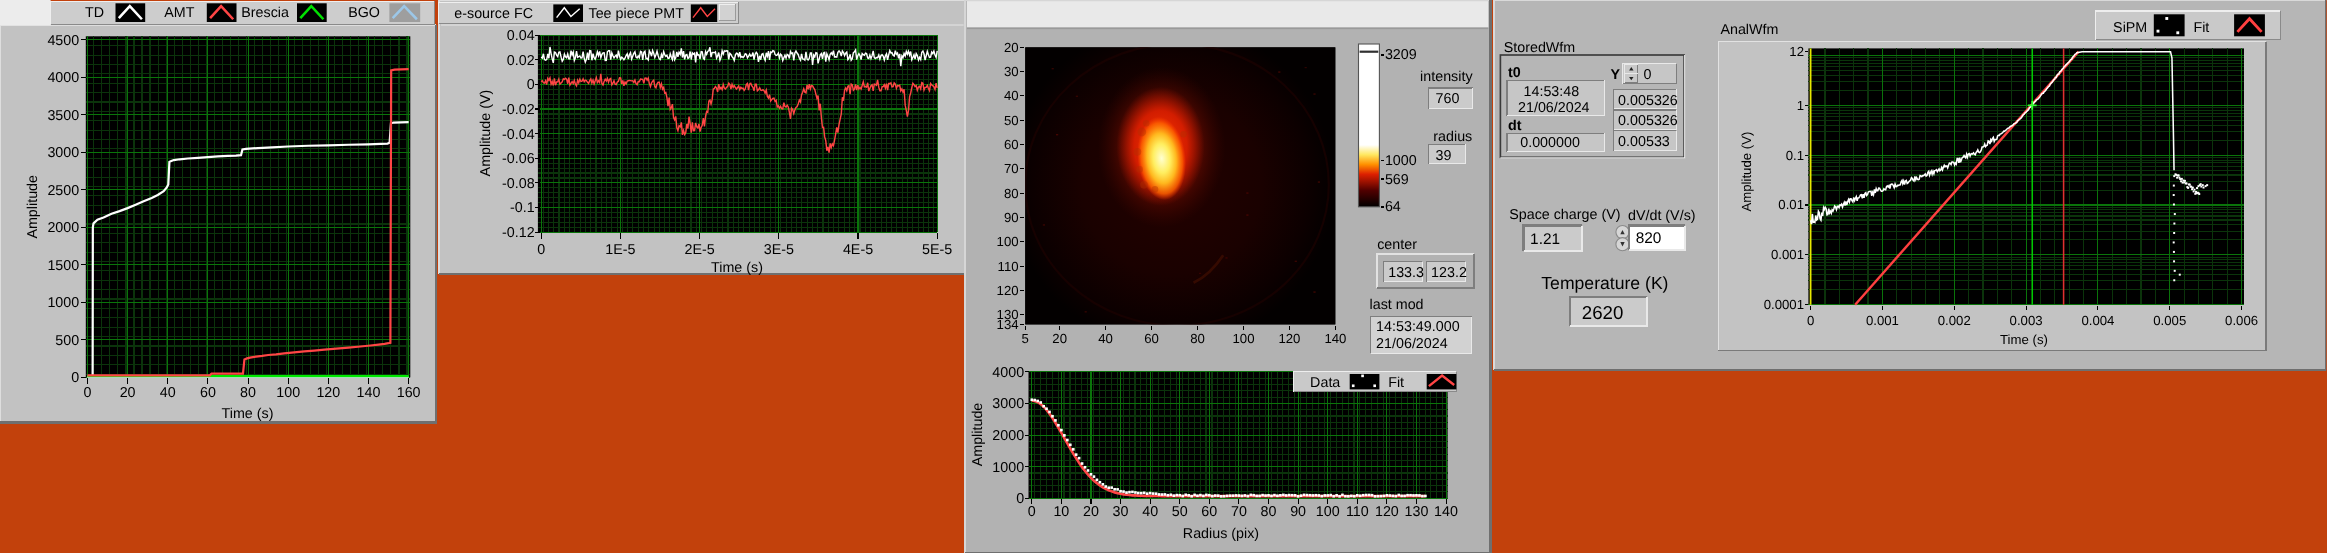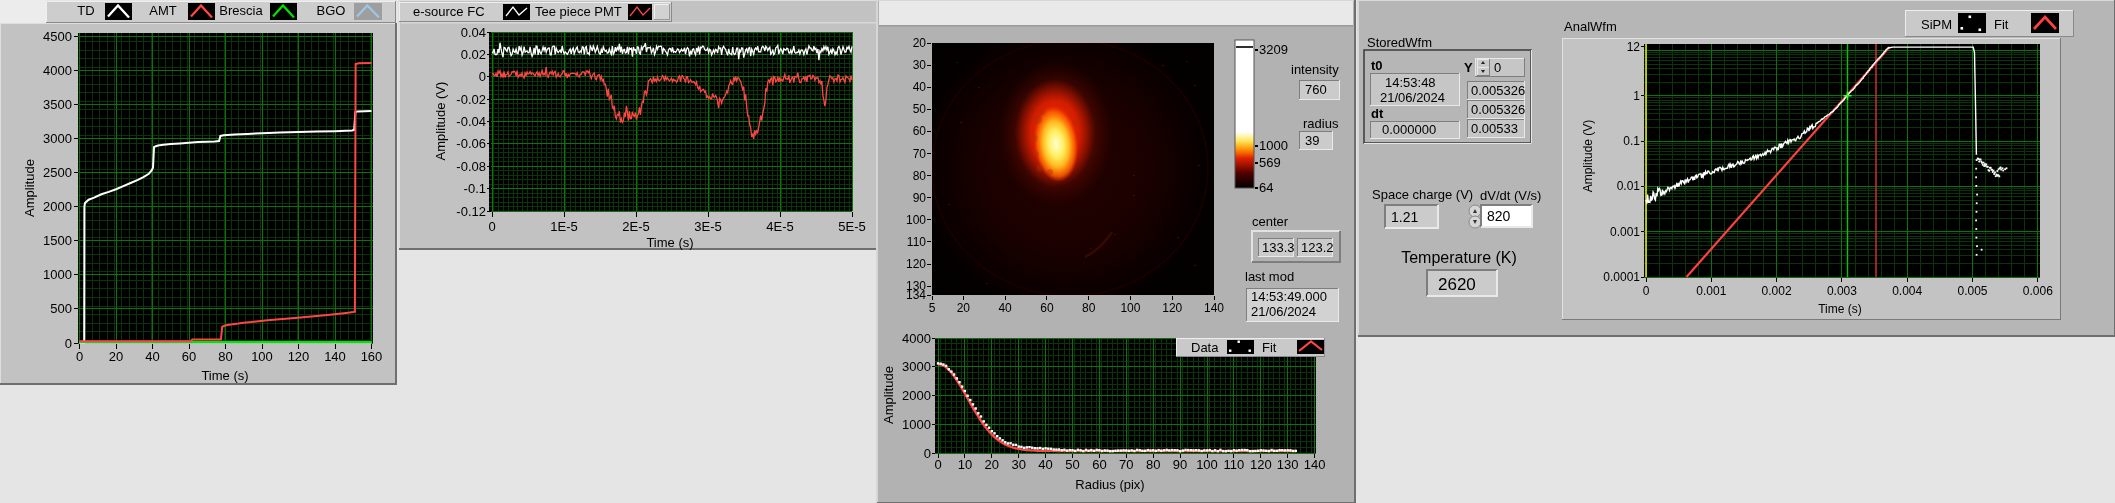--- a/index.html
+++ b/index.html
@@ -1,15 +1,15 @@
 <!DOCTYPE html>
 <html><head><meta charset="utf-8">
 <style>
 html,body{margin:0;padding:0;background:#000;}
-#stage{position:relative;width:2115px;height:503px;background:#e5e5e5;overflow:hidden;will-change:transform;}
+#stage{position:relative;width:2115px;height:503px;background:#c2410c;overflow:hidden;will-change:transform;}
 </style></head>
 <body>
 <div id="stage">
 <svg width="2115" height="503" viewBox="0 0 2115 503" xmlns="http://www.w3.org/2000/svg" opacity="0.999">
 <rect x="0" y="23" width="396" height="361" fill="#c2c2c2"></rect>
       <path d="M0,384 L0,23 L396,23" stroke="#dedede" stroke-width="2" fill="none" shape-rendering="crispEdges"></path>
       <path d="M396,23 L396,384 L0,384" stroke="#6f6f6f" stroke-width="2" fill="none" shape-rendering="crispEdges"></path>
       <rect x="0" y="0" width="46" height="23" fill="#ececec"></rect>
       <rect x="46" y="1" width="349" height="21" fill="#cdcdcd"></rect>
       <path d="M46,22 L46,1 L395,1" stroke="#efefef" stroke-width="1" fill="none" shape-rendering="crispEdges"></path>

